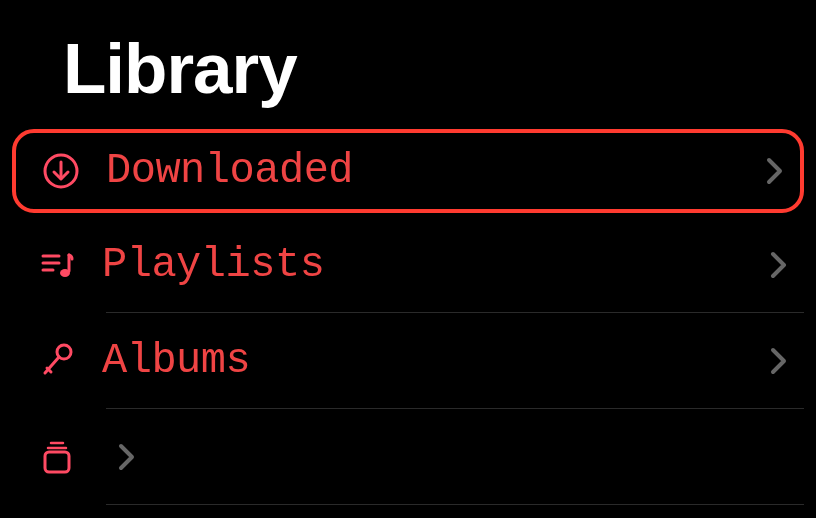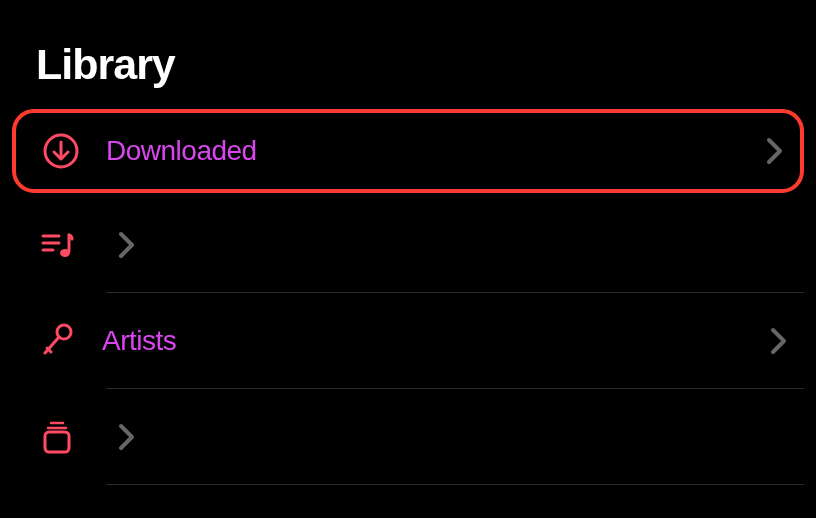--- a/index.html
+++ b/index.html
@@ -5,24 +5,25 @@
   * { box-sizing: border-box; margin: 0; padding: 0; }
   html, body {
     width: 816px;
     height: 518px;
     background: #000;
     font-family: -apple-system, BlinkMacSystemFont, "Helvetica Neue", Arial, sans-serif;
     color: #fff;
     overflow: hidden;
   }
   .page-title {
-    font-size: 43px;
+    font-size: 71px;
     font-weight: 800;
     letter-spacing: -1px;
-    padding: 40px 0 10px 36px;
+    padding: 28px 0 10px 36px;
+    margin-left: 27px;
   }
   .list {
     padding: 10px 12px 0 12px;
   }
   .row {
     display: flex;
     align-items: center;
     height: 96px;
     position: relative;
     cursor: pointer;
@@ -32,25 +33,26 @@
     display: flex;
     align-items: center;
     justify-content: center;
     flex-shrink: 0;
   }
   .row .icon-wrap svg {
     width: 40px;
     height: 40px;
   }
   .row .label {
-    font-size: 28px;
+    font-size: 42px;
     font-weight: 400;
-    color: #d946ef;
+    color: #ef4444;
     flex: 1;
     letter-spacing: -0.5px;
+    font-family: Liberation Mono, monospace;
   }
   .row .chevron {
     width: 50px;
     display: flex;
     align-items: center;
     justify-content: center;
     flex-shrink: 0;
   }
   .row .chevron svg {
     width: 18px;
@@ -101,37 +103,38 @@
     <div class="icon-wrap">
       <svg viewBox="0 0 40 40">
         <line x1="6" y1="11" x2="22" y2="11" class="icon-pink" stroke-width="3" stroke-linecap="round"></line>
         <line x1="6" y1="18" x2="22" y2="18" class="icon-pink" stroke-width="3" stroke-linecap="round"></line>
         <line x1="6" y1="25" x2="16" y2="25" class="icon-pink" stroke-width="3" stroke-linecap="round"></line>
         <path d="M32 10 L32 26" class="icon-pink" stroke-width="3" stroke-linecap="round"></path>
         <ellipse cx="28" cy="28" rx="5" ry="4" class="icon-pink-fill"></ellipse>
         <path d="M32 10 Q35 11 35 14" class="icon-pink" stroke-width="3" stroke-linecap="round"></path>
       </svg>
     </div>
+    <div class="label">Playlists</div>
     <div class="chevron">
       <svg viewBox="0 0 18 28">
           <polyline points="3,3 14,14 3,25" fill="none" stroke-width="4" stroke-linecap="round" stroke-linejoin="round"></polyline>
         </svg>
     </div>
     <div class="divider"></div>
   </div>
 
   <div class="row">
     <div class="icon-wrap">
       <svg viewBox="0 0 40 40">
         <circle cx="27" cy="11" r="7" class="icon-pink" stroke-width="3"></circle>
         <line x1="22" y1="16" x2="8" y2="32" class="icon-pink" stroke-width="3" stroke-linecap="round"></line>
         <line x1="10" y1="27" x2="14" y2="31" class="icon-pink" stroke-width="3" stroke-linecap="round"></line>
       </svg>
     </div>
-    <div class="label">Artists</div>
+    <div class="label">Albums</div>
     <div class="chevron">
       <svg viewBox="0 0 18 28">
           <polyline points="3,3 14,14 3,25" fill="none" stroke-width="4" stroke-linecap="round" stroke-linejoin="round"></polyline>
         </svg>
     </div>
     <div class="divider"></div>
   </div>
 
   <div class="row">
     <div class="icon-wrap">

